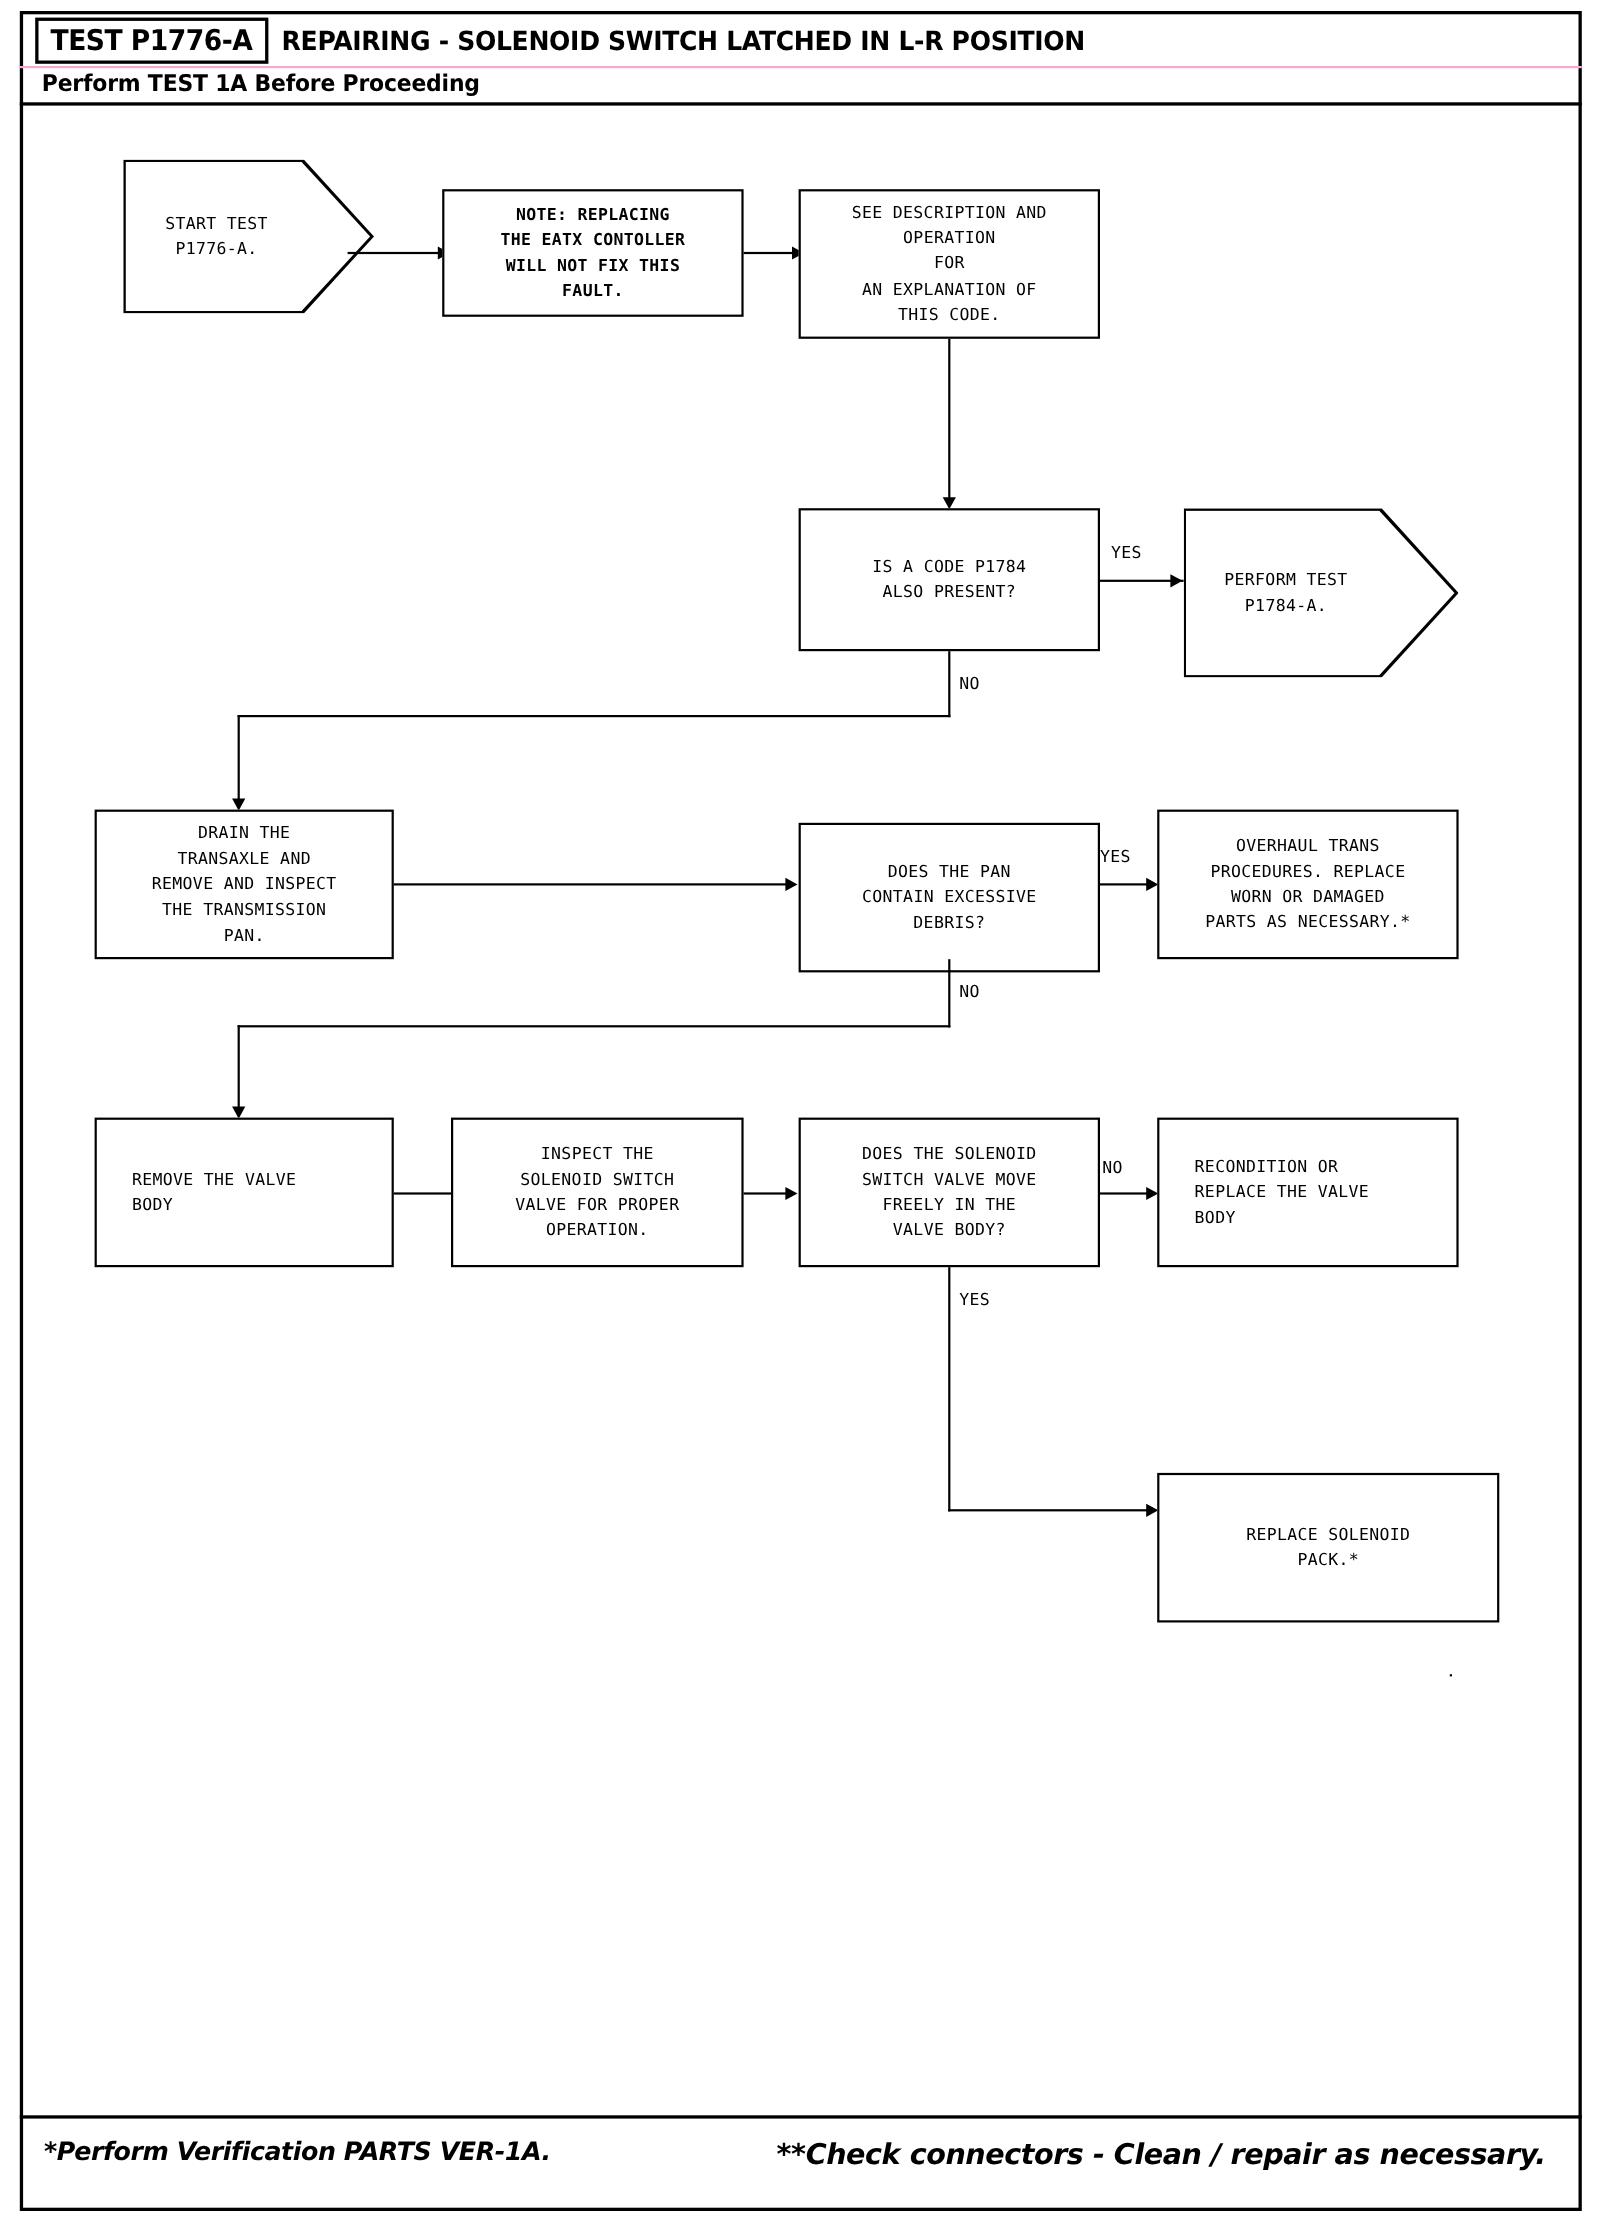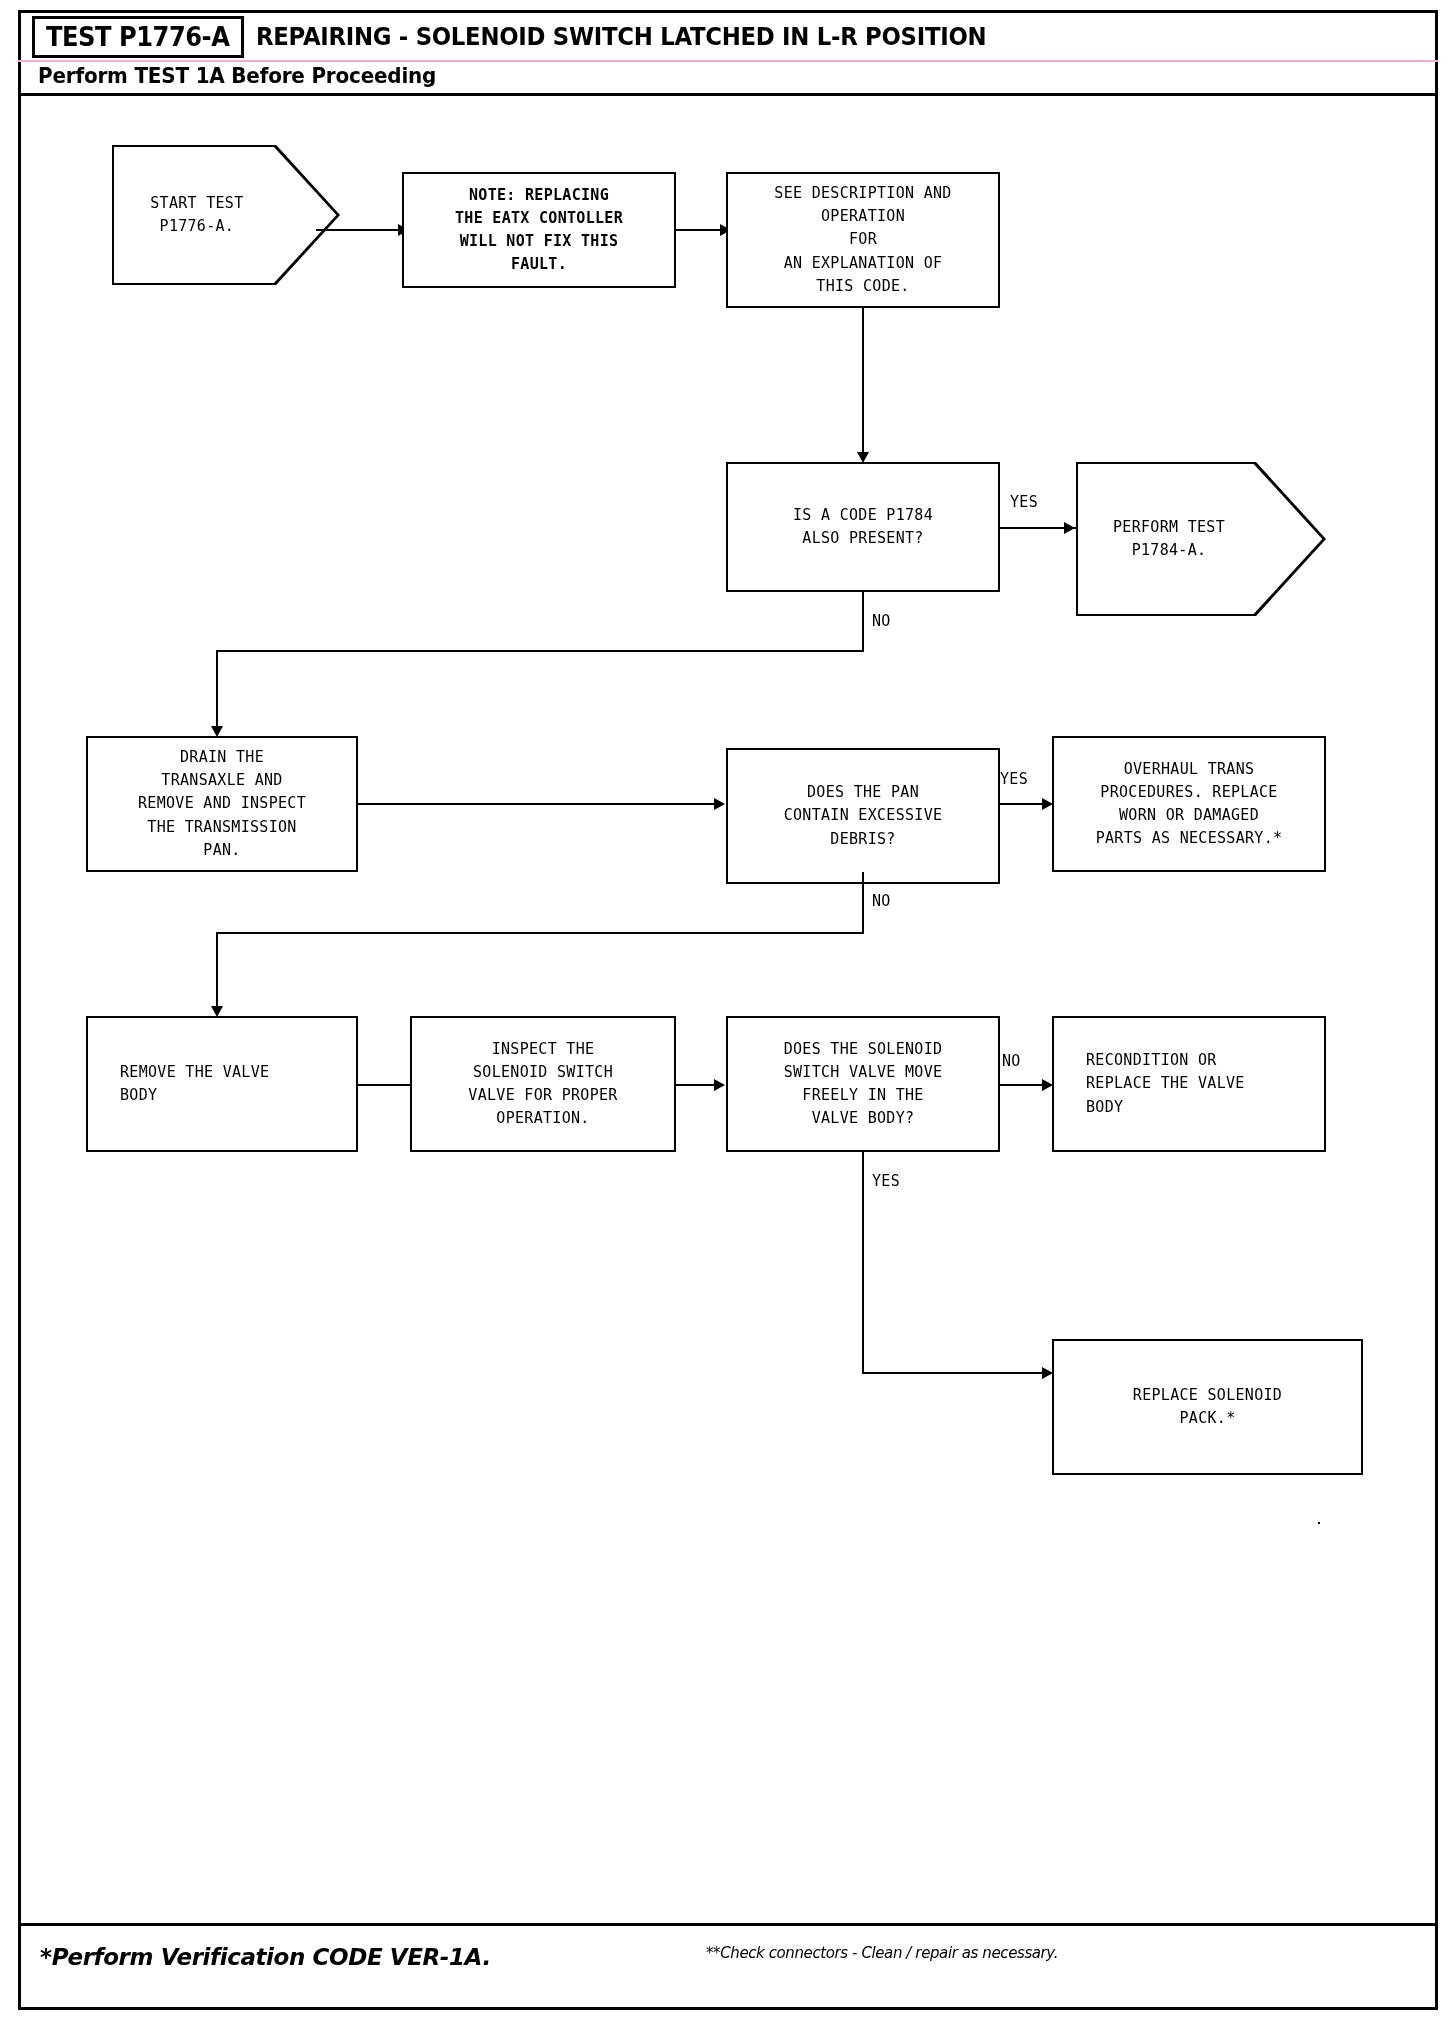--- a/index.html
+++ b/index.html
@@ -9,21 +9,21 @@
   
   .header-band{position:absolute;left:18px;top:10px;width:1420px;height:52px;box-sizing:border-box;border-bottom:2px solid #f9a8d4;}
   .test-id-box{position:absolute;left:14px;top:6px;width:212px;height:42px;border:3px solid #000;box-sizing:border-box;display:flex;align-items:center;justify-content:center;}
   .test-id-box span{font-family:"DejaVu Sans",sans-serif;font-weight:bold;font-size:26px;letter-spacing:-0.5px;transform:scaleX(0.93);}
   .header-title{position:absolute;left:238px;top:10px;height:34px;display:flex;align-items:center;font-family:"DejaVu Sans",sans-serif;font-weight:bold;font-size:24px;letter-spacing:-0.3px;transform:scaleX(0.95);transform-origin:left center;}
   .subtitle-band{position:absolute;left:18px;top:62px;width:1420px;height:34px;box-sizing:border-box;border-bottom:3px solid #000;}
   .subtitle-text{position:absolute;left:20px;top:2px;font-family:"DejaVu Sans",sans-serif;font-weight:bold;font-size:21px;letter-spacing:-0.2px;transform:scaleX(0.95);transform-origin:left center;}
   
   .footer-band{position:absolute;left:18px;top:1923px;width:1420px;height:87px;box-sizing:border-box;border-top:3px solid #000;}
   .footer-left{position:absolute;left:22px;top:18px;font-family:"DejaVu Sans",sans-serif;font-style:italic;font-weight:bold;font-size:23px;letter-spacing:-0.4px;}
-  .footer-right{position:absolute;left:688px;top:18px;font-family:"DejaVu Sans",sans-serif;font-style:italic;font-weight:normal;font-size:15px;letter-spacing:-0.4px;}
+  .footer-right{position:absolute;left:688px;top:18px;font-family:"DejaVu Sans",sans-serif;font-style:italic;font-weight:bold;font-size:26px;letter-spacing:-0.4px;}
   
   .node{position:absolute;box-sizing:border-box;border:2px solid #000;background:#fff;
         display:flex;align-items:center;justify-content:center;text-align:center;
         font-family:"DejaVu Sans Mono","Liberation Mono",monospace;font-size:15px;line-height:1.55;
         letter-spacing:0.3px;padding:4px 6px;}
   .node.bold{font-weight:bold;align-items:center;}
   .node .txt{white-space:pre-line;}
   
   .arrow-node{position:absolute;box-sizing:border-box;background:#000;
         display:flex;align-items:center;justify-content:flex-start;text-align:center;
@@ -188,17 +188,17 @@
   <div class="edge-label" style="left:872px;top:1172px;">YES</div>
 
   <div class="node" style="left:1052px;top:1339px;width:311px;height:136px;">
     <div class="txt">REPLACE SOLENOID
 PACK.*</div>
   </div>
 
   <div class="dot" style="left:1318px;top:1522px;"></div>
 
   <div class="footer-band">
-    <div class="footer-left">*Perform Verification CODE VER-1A.</div>
+    <div class="footer-left">*Perform Verification PARTS VER-1A.</div>
     <div class="footer-right">**Check connectors - Clean / repair as necessary.</div>
   </div>
 
 </div>
 
 </body></html>

